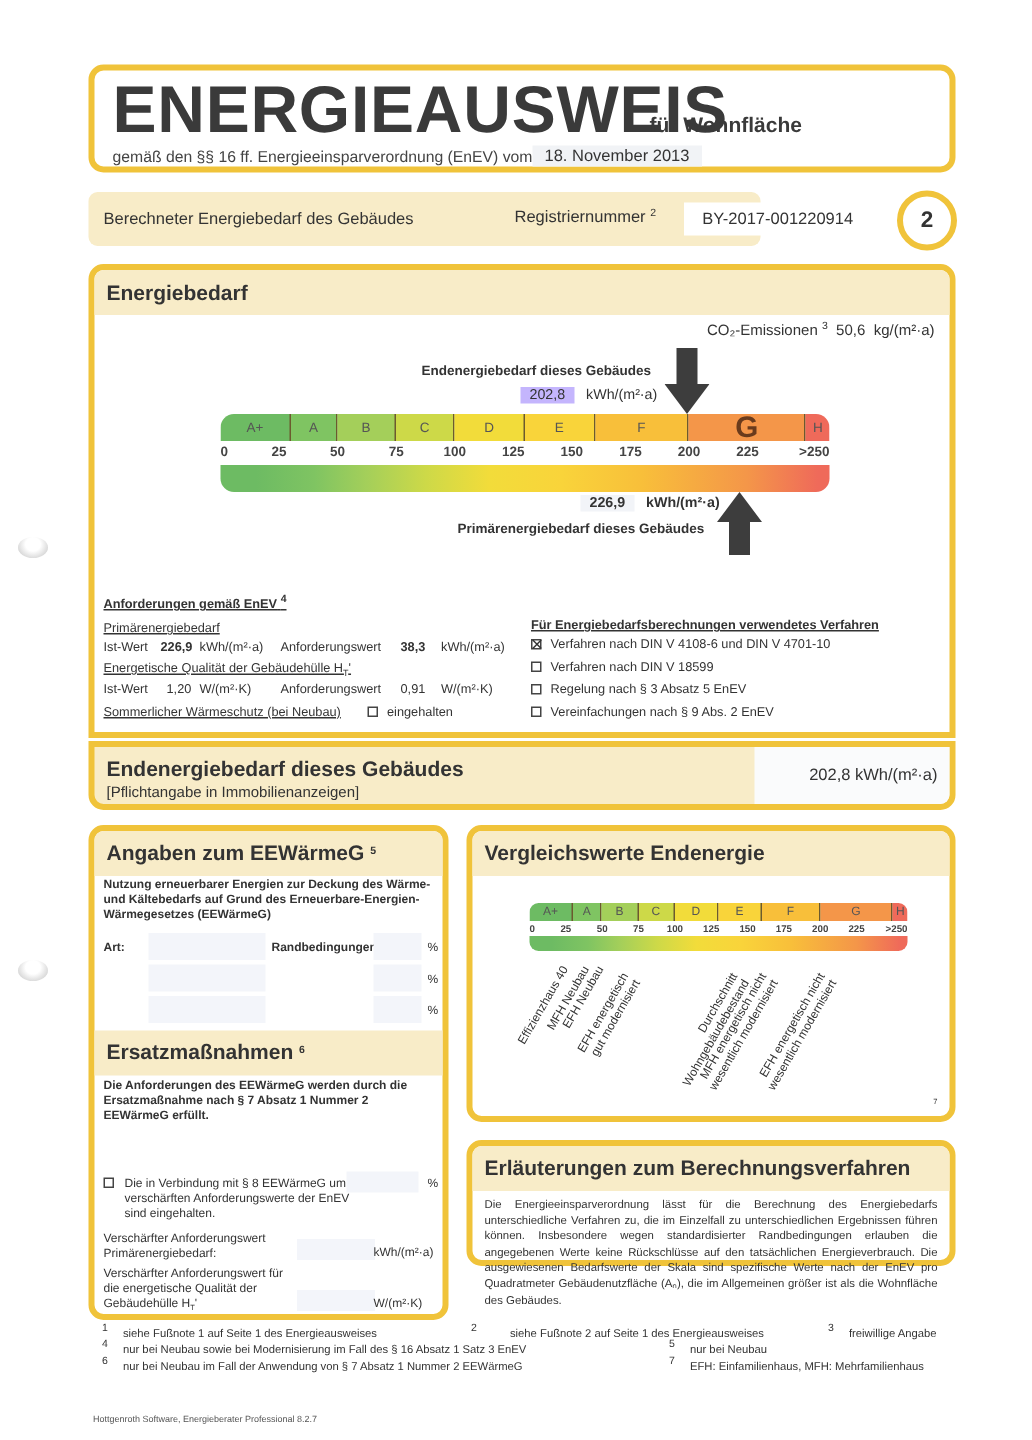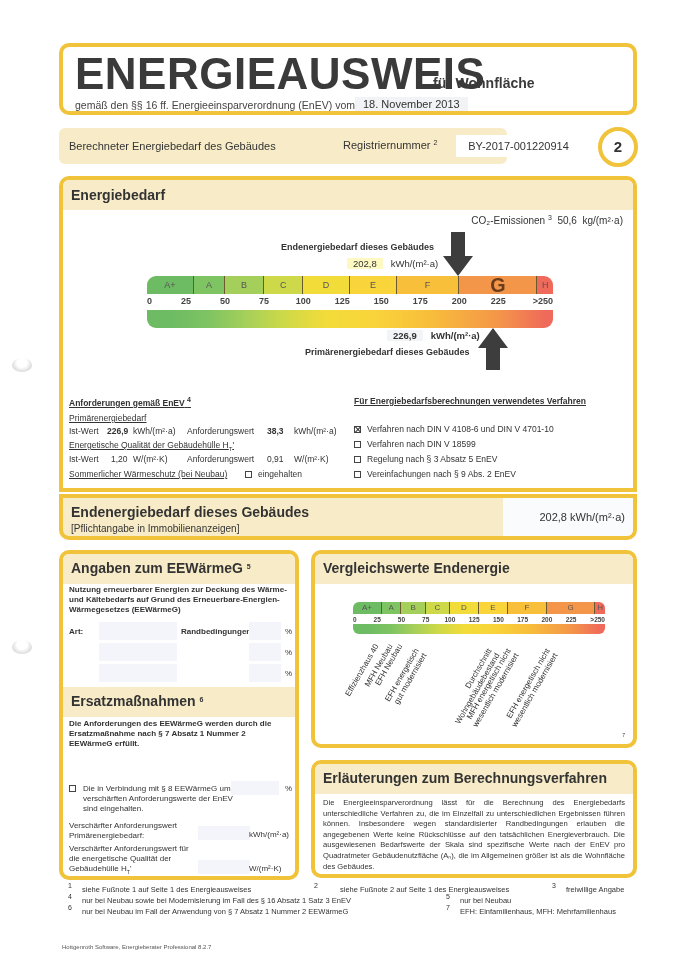--- a/index.html
+++ b/index.html
@@ -50,21 +50,21 @@
   #ew-box { left: 59px; top: 550px; width: 240px; height: 330px; }
   .sec-head { position: absolute; left: 0; width: 100%; height: 30px; padding: 6px 8px; font-size: 14px; }
   .sm { font-size: 8px; color: #333; position: absolute; }
   .fieldblank { position: absolute; background: #f3f5fa; }
 
   
   #vw-box { left: 311px; top: 550px; width: 326px; height: 198px; }
   .rot { position: absolute; font-size: 8px; color: #333; transform-origin: right bottom; transform: rotate(-60deg); white-space: nowrap; text-align: right; line-height: 9px; }
 
   
-  #er-box { left: 311px; top: 760px; width: 326px; height: 118px; }
+  #er-box { left: 311px; top: 760px; width: 326px; height: 84px; }
   #er-text { position: absolute; left: 8px; top: 34px; width: 302px; font-size: 7.6px; line-height: 10.6px; text-align: justify; color: #333; }
 
   #footnotes { position: absolute; left: 68px; top: 882px; width: 570px; font-size: 7.5px; color: #333; }
   #footnotes .fn { position: absolute; white-space: nowrap; }
   #software { position: absolute; left: 62px; top: 944px; font-size: 6px; color: #555; }
 
   .punch { position: absolute; left: 12px; width: 20px; height: 14px; border-radius: 50%; background: radial-gradient(ellipse at 50% 35%, #ffffff 35%, #d8d8d8 75%, #b8b8b8 100%); }
 </style>
 </head>
 <body>
@@ -89,21 +89,21 @@
 <div id="eb-box" class="box">
   <div id="eb-head" class="box-head">Energiebedarf</div>
   <div id="co2">
     <span>CO₂-Emissionen</span> <sup>3</sup>
     &nbsp;<span>50,6</span>
     &nbsp;<span>kg/(m²·a)</span>
   </div>
 
   <div style="position:absolute; left:218px; top:62px; font-size:9px; font-weight:bold; color:#333;">Endenergiebedarf dieses Gebäudes</div>
   <div style="position:absolute; left:284px; top:78px; font-size:9.5px; color:#333;">
-    <span style="background:#fef9c3; padding:0 6px;">202,8</span>
+    <span style="background:#c4b5fd; padding:0 6px;">202,8</span>
     &nbsp;&nbsp;<span>kWh/(m²·a)</span>
   </div>
   <svg style="position:absolute; left:380px; top:52px;" width="30" height="44">
     <polygon points="8,0 22,0 22,24 30,24 15,44 0,24 8,24" fill="#3d3d3d"></polygon>
   </svg>
 
   <div id="main-scale" class="scale" style="left:84px; top:96px; width:406px;">
     <div id="main-bands" style="position:relative; height:18px; border-radius:9px 9px 0 0; overflow:hidden;">
         <div class="band" style="left: 0%; width: 11.5385%; background: rgb(109, 187, 99); font-size: 9px; font-weight: normal; line-height: 18px; color: rgb(85, 85, 85);">A+</div>
         <div class="band" style="left: 11.5385%; width: 7.69231%; background: rgb(127, 196, 98); font-size: 9px; font-weight: normal; line-height: 18px; color: rgb(85, 85, 85);">A</div>
@@ -160,21 +160,21 @@
       <span style="position:absolute; left:198px;">0,91</span>
       <span style="position:absolute; left:225px;">W/(m²·K)</span>
     </div>
     <div class="row" style="top:73px; width:280px;">
       <span class="ul">Sommerlicher Wärmeschutz (bei Neubau)</span>
       <span style="position:absolute; left:176px;"><span class="cb"></span><span>eingehalten</span></span>
     </div>
   </div>
 
   <div class="req-col" style="left:291px; top:216px; width:270px; height:90px;">
-    <div class="row ul" style="top:0; font-weight:bold;">Für Energiebedarfsberechnungen verwendetes Verfahren</div>
+    <div class="row ul" style="top:15px; font-weight:bold;">Für Energiebedarfsberechnungen verwendetes Verfahren</div>
     <div id="proc-list">
         <div class="row" style="top: 28px;"><span class="cb x"></span><span>Verfahren nach DIN V 4108-6 und DIN V 4701-10</span></div>
         <div class="row" style="top: 43px;"><span class="cb"></span><span>Verfahren nach DIN V 18599</span></div>
         <div class="row" style="top: 58px;"><span class="cb"></span><span>Regelung nach § 3 Absatz 5 EnEV</span></div>
         <div class="row" style="top: 73px;"><span class="cb"></span><span>Vereinfachungen nach § 9 Abs. 2 EnEV</span></div>
       </div>
   </div>
 </div>
 
 <div id="ee-box" class="box">

